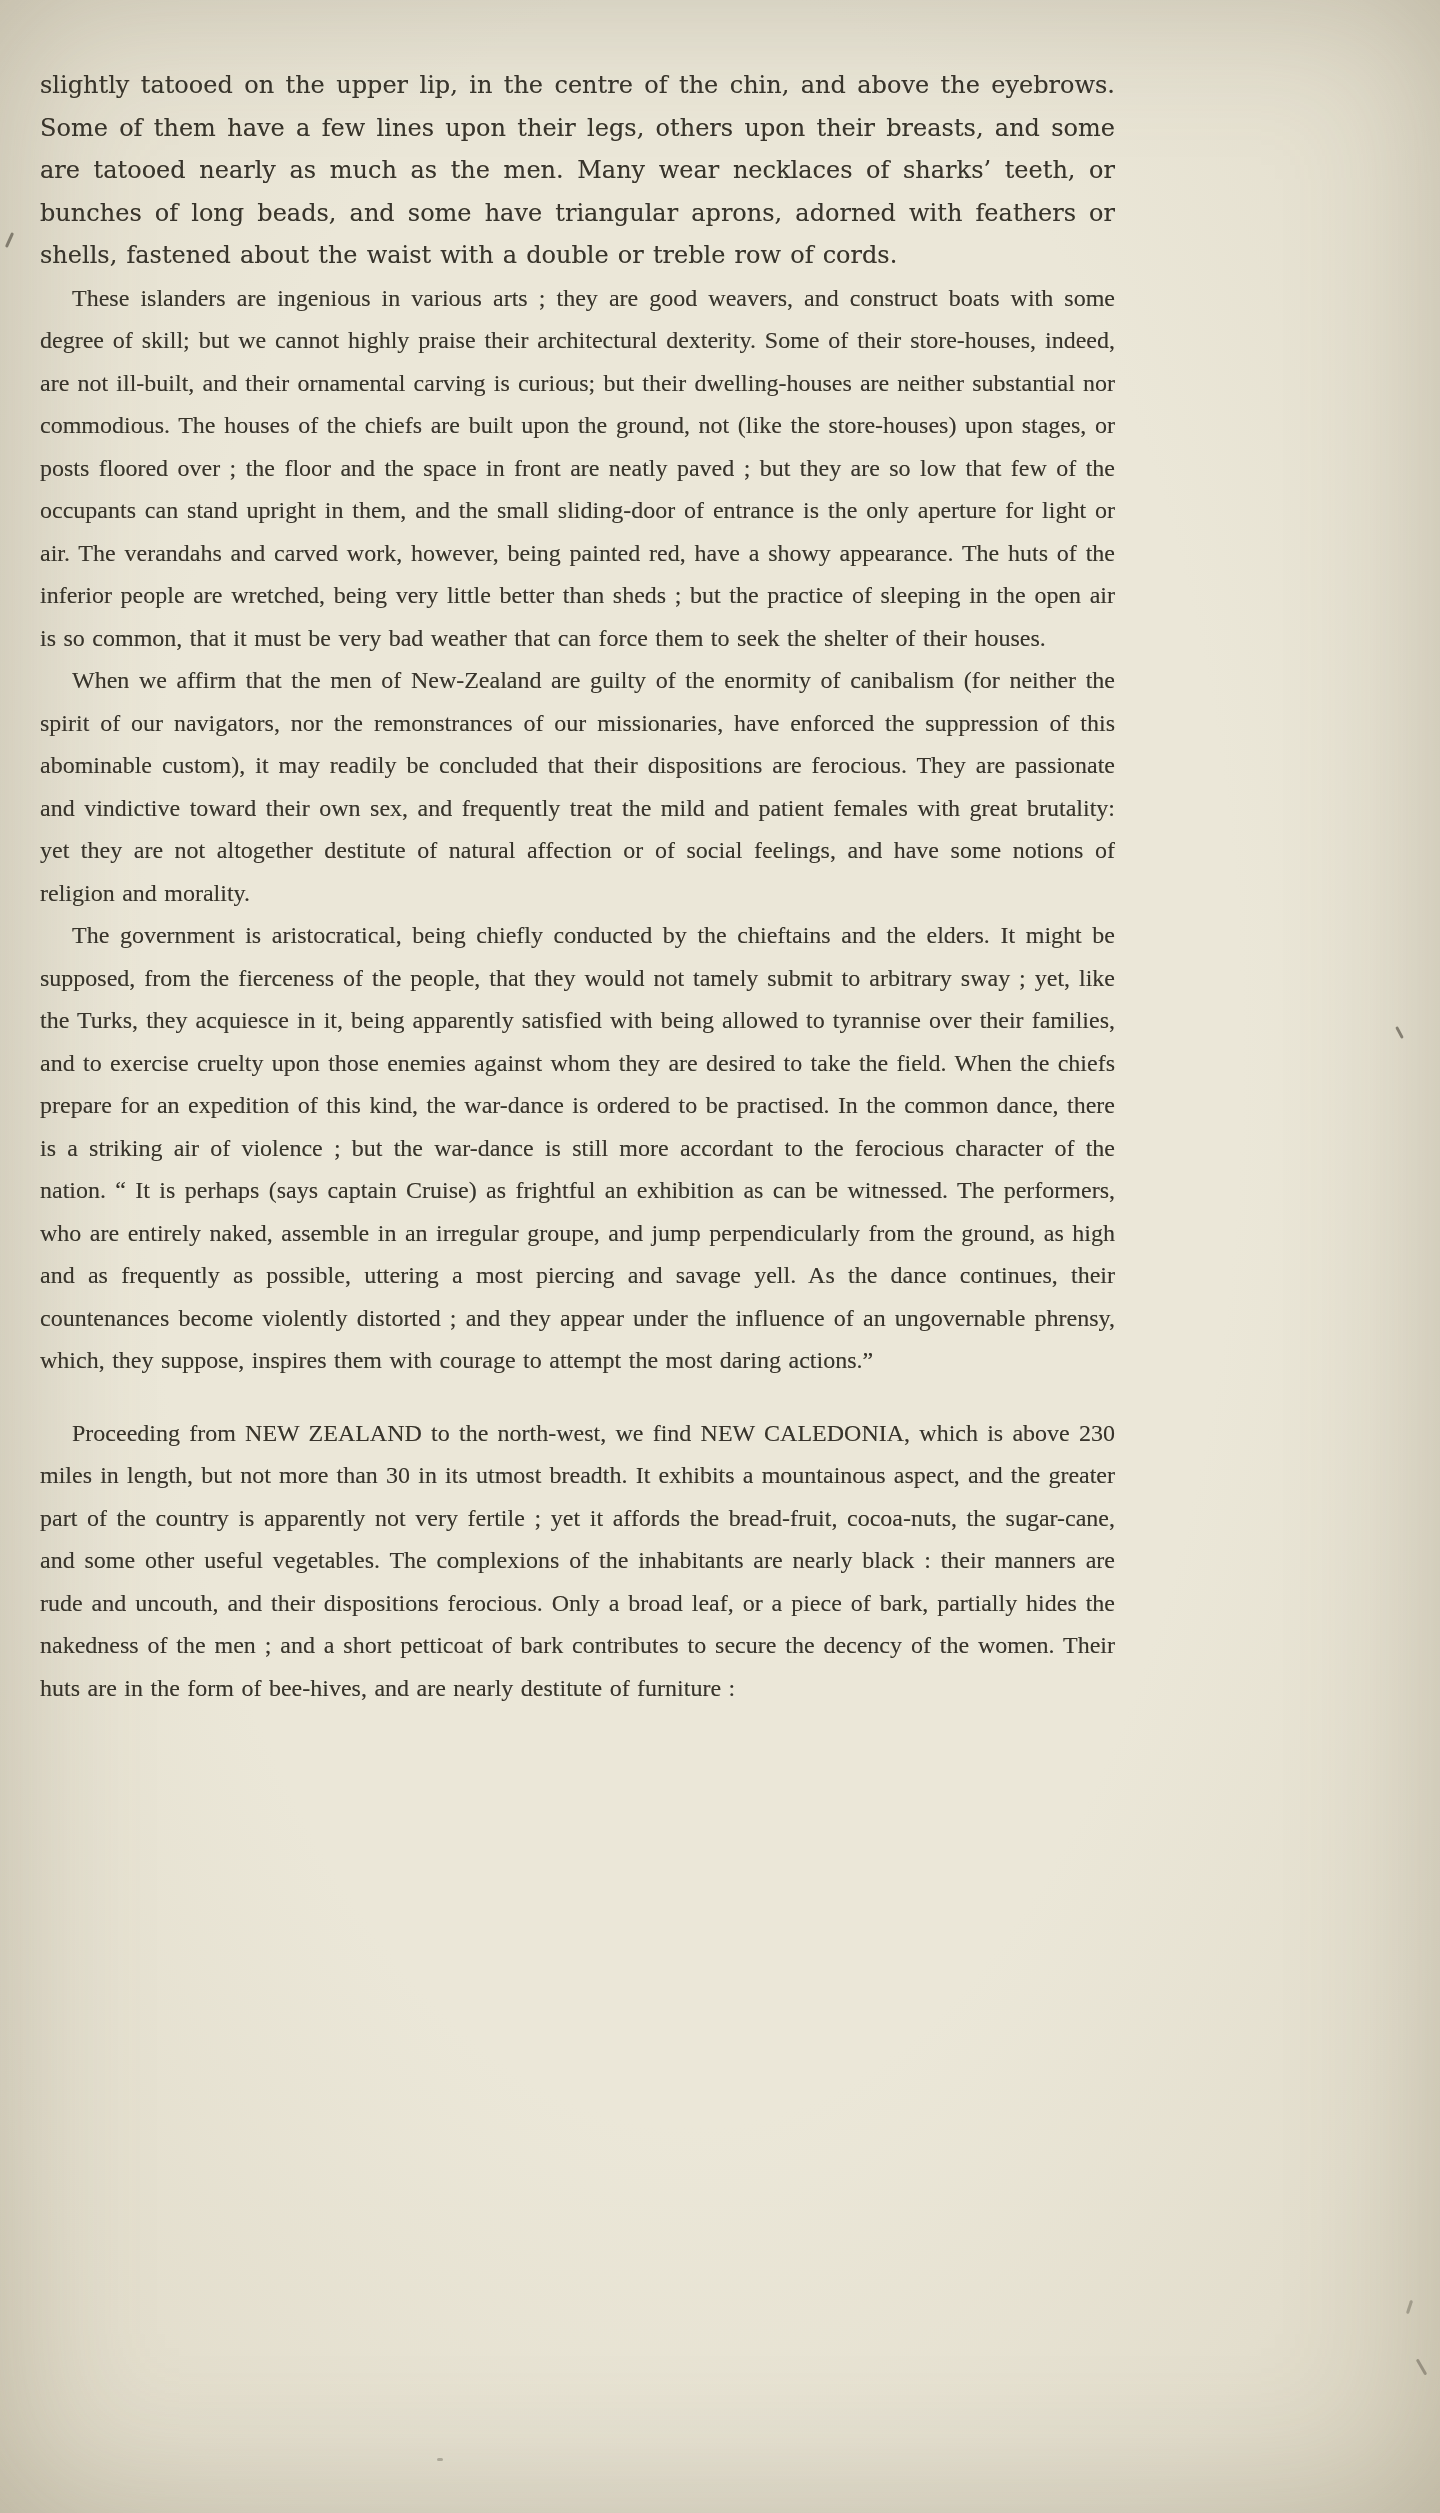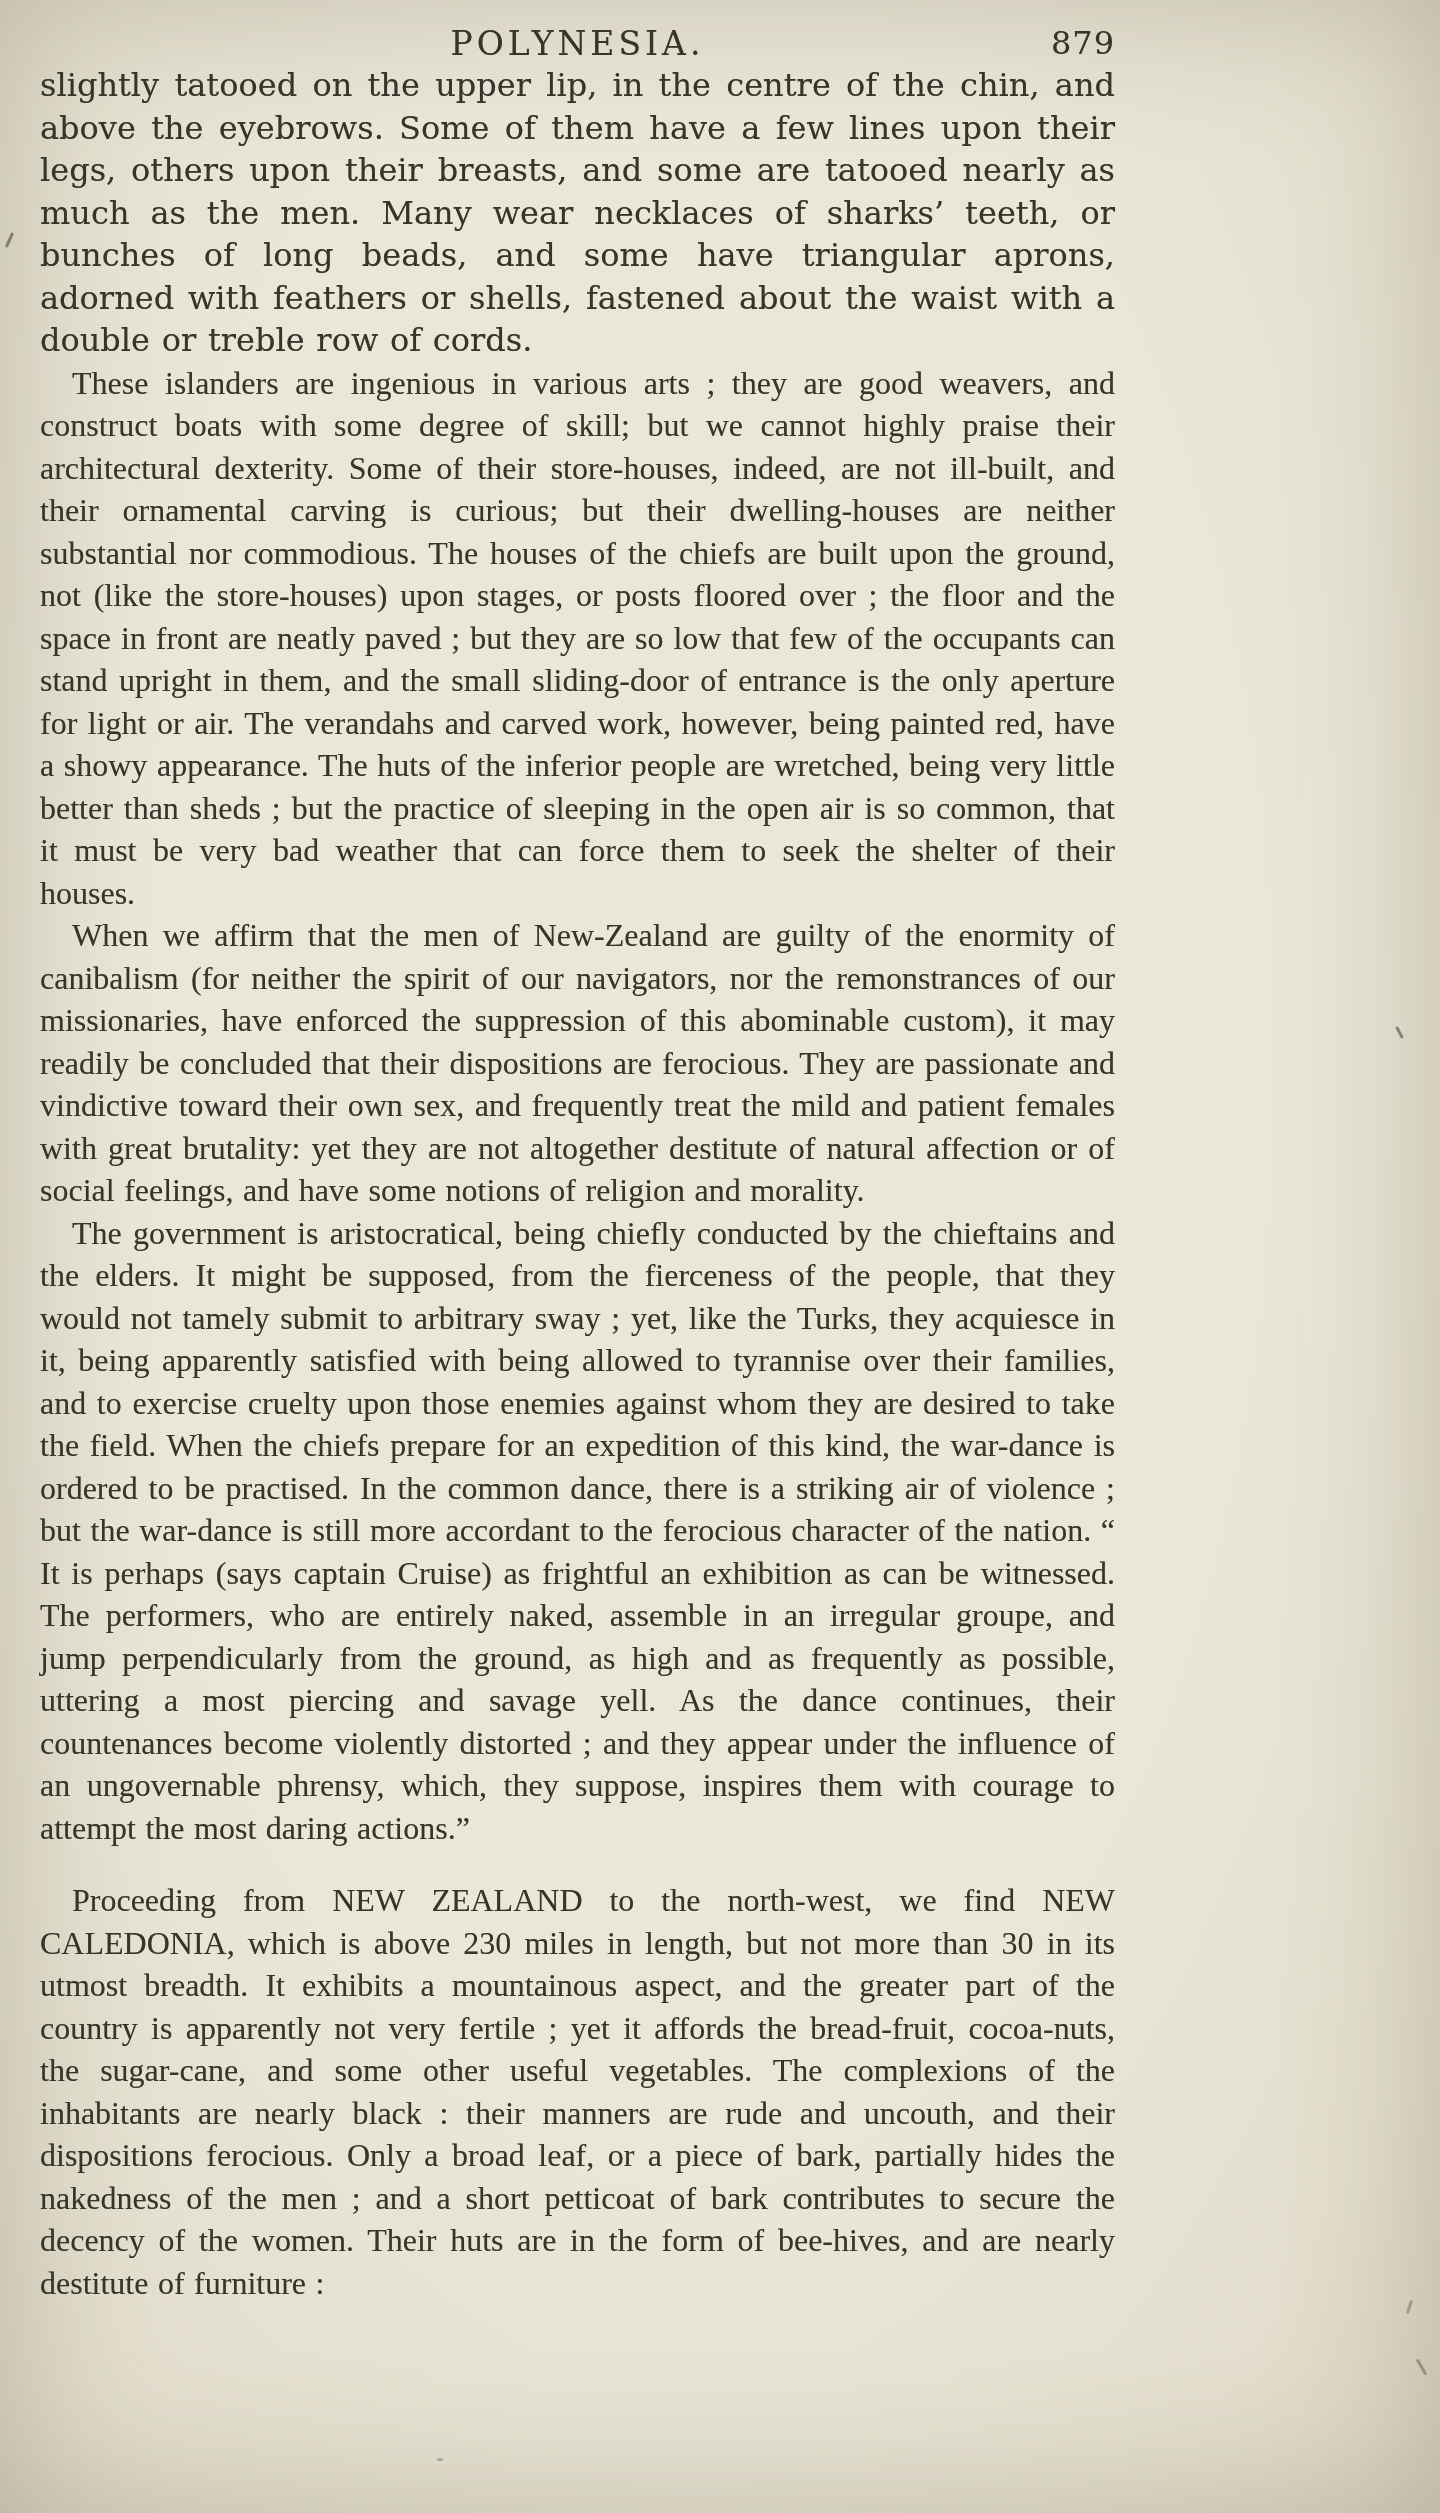--- a/index.html
+++ b/index.html
@@ -38,21 +38,21 @@
     letter-spacing: 1px;
     text-shadow: 0 0 0.6px rgba(56, 52, 43, 0.45);
   }
   .body {
     position: absolute;
     top: 64px; left: 40px;
     width: 1075px;
   }
   .para {
     margin: 0;
-    font-size: 32px;
+    font-size: 24px;
     line-height: 42.5px;
     text-align: justify;
     word-spacing: 1.5px;
     text-shadow: 0 0 0.6px rgba(56, 52, 43, 0.40);
   }
   .para.indent { text-indent: 32px; font-family: Liberation Serif, serif; }
   .para.space-before { margin-top: 30px; }
 
   
   .scan-mark {
@@ -64,24 +64,20 @@
   .mark-right-apos  { left: 1398px; top: 1026px; width: 3px;  height: 13px; transform: rotate(-28deg); }
   .mark-right-dash  { left: 1408px; top: 2300px; width: 3px;  height: 14px; transform: rotate(18deg); opacity: .6; }
   .mark-right-slash { left: 1420px; top: 2358px; width: 3px;  height: 18px; transform: rotate(-30deg); opacity: .7; }
   .mark-bottom-dot  { left: 437px;  top: 2458px; width: 6px;  height: 3px;  opacity: .55; }
 </style>
 </head>
 <body>
 
 <div class="page">
 
-  <header class="header">
-    <span class="running-title">POLYNESIA.</span>
-    <span class="folio">879</span>
-  </header>
 
   <main class="body">
     <p class="para">slightly tatooed on the upper lip, in the centre of the chin, and above the eyebrows. Some of them have a few lines upon their legs, others upon their breasts, and some are tatooed nearly as much as the men. Many wear necklaces of sharks’ teeth, or bunches of long beads, and some have triangular aprons, adorned with feathers or shells, fastened about the waist with a double or treble row of cords.</p>
     <p class="para indent">These islanders are ingenious in various arts ; they are good weavers, and construct boats with some degree of skill; but we cannot highly praise their architectural dexterity. Some of their store-houses, indeed, are not ill-built, and their ornamental carving is curious; but their dwelling-houses are neither substantial nor commodious. The houses of the chiefs are built upon the ground, not (like the store-houses) upon stages, or posts floored over ; the floor and the space in front are neatly paved ; but they are so low that few of the occupants can stand upright in them, and the small sliding-door of entrance is the only aperture for light or air. The verandahs and carved work, however, being painted red, have a showy appearance. The huts of the inferior people are wretched, being very little better than sheds ; but the practice of sleeping in the open air is so common, that it must be very bad weather that can force them to seek the shelter of their houses.</p>
     <p class="para indent">When we affirm that the men of New-Zealand are guilty of the enormity of canibalism (for neither the spirit of our navigators, nor the remonstrances of our missionaries, have enforced the suppression of this abominable custom), it may readily be concluded that their dispositions are ferocious. They are passionate and vindictive toward their own sex, and frequently treat the mild and patient females with great brutality: yet they are not altogether destitute of natural affection or of social feelings, and have some notions of religion and morality.</p>
     <p class="para indent">The government is aristocratical, being chiefly conducted by the chieftains and the elders. It might be supposed, from the fierceness of the people, that they would not tamely submit to arbitrary sway ; yet, like the Turks, they acquiesce in it, being apparently satisfied with being allowed to tyrannise over their families, and to exercise cruelty upon those enemies against whom they are desired to take the field. When the chiefs prepare for an expedition of this kind, the war-dance is ordered to be practised. In the common dance, there is a striking air of violence ; but the war-dance is still more accordant to the ferocious character of the nation. “ It is perhaps (says captain Cruise) as frightful an exhibition as can be witnessed. The performers, who are entirely naked, assemble in an irregular groupe, and jump perpendicularly from the ground, as high and as frequently as possible, uttering a most piercing and savage yell. As the dance continues, their countenances become violently distorted ; and they appear under the influence of an ungovernable phrensy, which, they suppose, inspires them with courage to attempt the most daring actions.”</p>
     <p class="para indent space-before">Proceeding from NEW ZEALAND to the north-west, we find NEW CALEDONIA, which is above 230 miles in length, but not more than 30 in its utmost breadth. It exhibits a mountainous aspect, and the greater part of the country is apparently not very fertile ; yet it affords the bread-fruit, cocoa-nuts, the sugar-cane, and some other useful vegetables. The complexions of the inhabitants are nearly black : their manners are rude and uncouth, and their dispositions ferocious. Only a broad leaf, or a piece of bark, partially hides the nakedness of the men ; and a short petticoat of bark contributes to secure the decency of the women. Their huts are in the form of bee-hives, and are nearly destitute of furniture :</p>
   </main>
 
   <div class="scan-mark mark-left-tick"></div>

